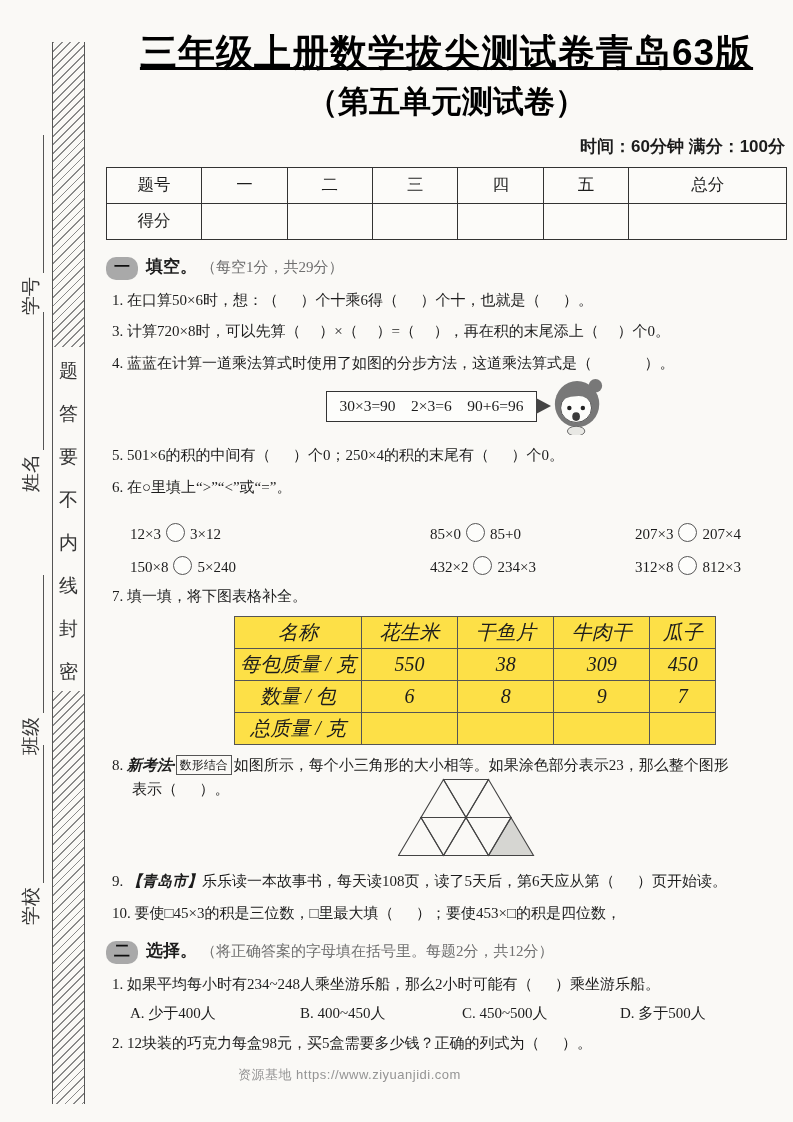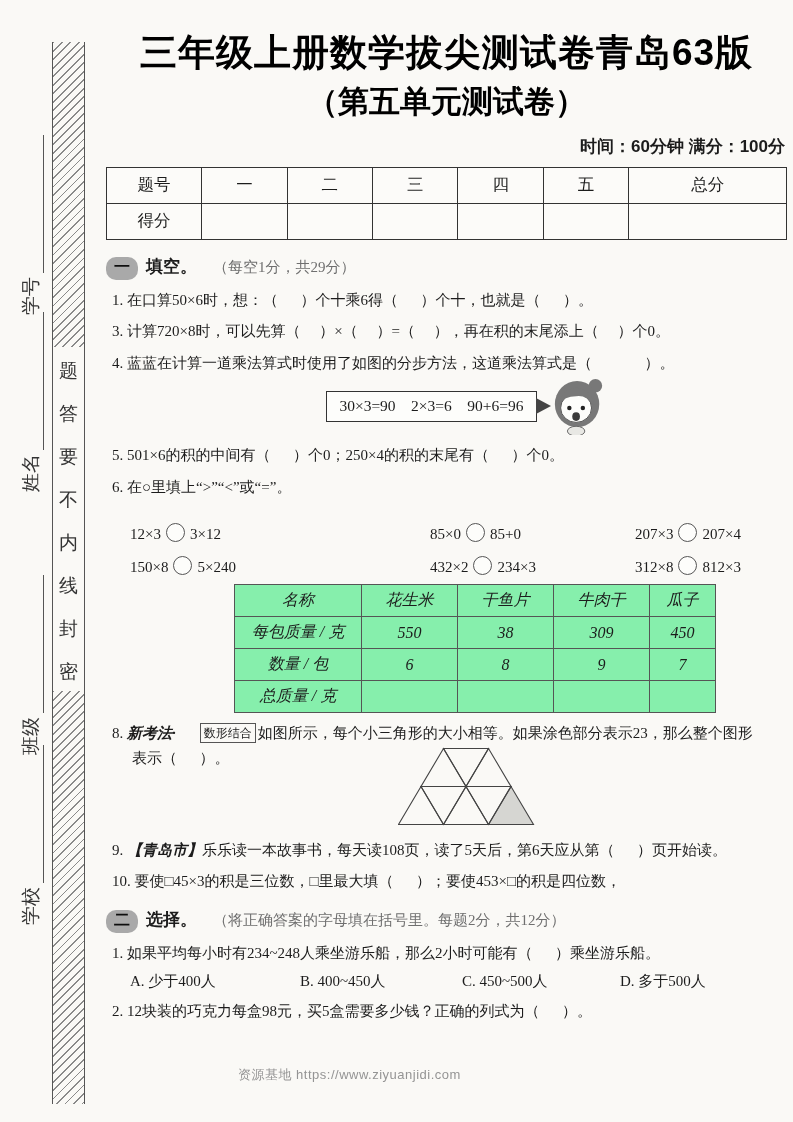--- a/index.html
+++ b/index.html
@@ -22,51 +22,51 @@
   .hatch-bottom{flex:1;}
   .seal-char{display:block;text-align:center;font-size:19px;line-height:1;margin:14px 0 10px 0;color:#333;}
   .side-label{
     position:absolute;width:180px;height:24px;display:flex;align-items:flex-end;
     transform:rotate(-90deg);font-size:19px;color:#333;white-space:nowrap;
   }
   .side-label .fill-line{display:inline-block;flex:1;border-bottom:1.5px solid #555;margin-left:4px;height:18px;}
   
   .main{position:absolute;left:106px;top:0;width:681px;}
   .title{margin-top:32px;text-align:center;font-family:"Liberation Sans","DejaVu Sans",sans-serif;
-    font-weight:bold;font-size:37px;line-height:1.15;letter-spacing:1px;color:#000;}
+    font-weight:bold;font-size:37px;line-height:1.15;letter-spacing:1px;color:#000;text-decoration:underline;}
   .subtitle{text-align:center;font-family:"Liberation Sans","DejaVu Sans",sans-serif;
     font-weight:bold;font-size:31px;margin-top:6px;color:#000;}
   .meta{margin-top:12px;text-align:right;font-family:"Liberation Sans","DejaVu Sans",sans-serif;
     font-weight:bold;font-size:17px;padding-right:2px;}
   table.score{border-collapse:collapse;width:100%;margin-top:9px;}
   table.score td{border:1.6px solid #333;height:33px;text-align:center;font-size:16.5px;background:#fcfbf9;}
   table.score td.lab{width:14%;}
   
   .sec-head{margin-top:15px;font-size:17px;display:flex;align-items:baseline;}
   .sec-badge{display:inline-block;background:#a9a9a9;border-radius:10px;padding:0px 8px 2px 8px;
     font-family:"Liberation Sans","DejaVu Sans",sans-serif;font-weight:bold;color:#0e0e0e;margin-right:8px;font-size:16px;}
   .sec-name{font-family:"Liberation Sans","DejaVu Sans",sans-serif;font-weight:bold;font-size:17px;}
-  .sec-note{color:#6f6f6f;font-size:15px;margin-left:16px;}
+  .sec-note{color:#6f6f6f;font-size:15px;margin-left:4px;}
   .q{margin-top:9px;font-size:15px;line-height:1.5;white-space:pre-wrap;padding-left:6px;}
   .q.cont{padding-left:26px;margin-top:2px;}
   
   .bubble-row{display:flex;justify-content:center;align-items:center;margin:3px 0 0 40px;}
   .bubble{border:1.5px solid #333;background:#fdfdfb;padding:4px 12px;font-size:15.5px;white-space:pre;}
   .bubble-tail{width:0;height:0;border-top:8px solid transparent;border-bottom:8px solid transparent;border-left:15px solid #444;margin-left:-1px;}
   
   .cmp-grid{display:grid;grid-template-columns:300px 205px auto;row-gap:13px;padding-left:24px;margin-top:25px;font-size:15px;}
   .cmp-circle{display:inline-block;width:17px;height:17px;border:1.2px solid #555;border-radius:50%;
     vertical-align:-3px;margin:0 5px;background:#fdfdfb;}
   
   table.fill{border-collapse:collapse;margin:8px 0 0 128px;width:482px;}
-  table.fill td{border:1.2px solid #555;height:29px;text-align:center;font-size:16px;background:#86efac;font-style:italic;}
+  table.fill td{border:1.2px solid #555;height:29px;text-align:center;font-size:20px;background:#fde047;font-style:italic;}
   table.fill td:first-child{width:124px;}
   
   .tag-main{font-weight:bold;font-style:italic;}
-  .tag-box{display:inline-block;border:1px solid #555;font-size:12px;padding:0 3px;margin-right:2px;vertical-align:1px;margin-left:24px;}
+  .tag-box{display:inline-block;border:1px solid #555;font-size:12px;padding:0 3px;margin-right:2px;vertical-align:1px;}
   .q8-row{display:flex;align-items:flex-start;gap:36px;}
   .q8-row .q{flex:0 0 auto;}
   .tri-fig{flex:1;text-align:center;margin:2px 120px 0 0;}
   .q9-tag{font-weight:bold;font-style:italic;}
   
   .opt-grid4{display:grid;grid-template-columns:170px 162px 158px auto;padding-left:24px;margin-top:8px;font-size:15px;}
   .watermark{position:absolute;left:238px;top:1066px;font-family:"Liberation Sans","DejaVu Sans",sans-serif;
     font-size:13px;color:#949494;letter-spacing:.5px;}
 </style>
 </head>
@@ -162,20 +162,21 @@
 
   <div class="cmp-grid">
     <span><span>12×3</span><span class="cmp-circle"></span><span>3×12</span></span>
     <span><span>85×0</span><span class="cmp-circle"></span><span>85+0</span></span>
     <span><span>207×3</span><span class="cmp-circle"></span><span>207×4</span></span>
     <span><span>150×8</span><span class="cmp-circle"></span><span>5×240</span></span>
     <span><span>432×2</span><span class="cmp-circle"></span><span>234×3</span></span>
     <span><span>312×8</span><span class="cmp-circle"></span><span>812×3</span></span>
   </div>
 
+  <div class="q">7. 填一填，将下图表格补全。</div>
 
   <table class="fill">
     <tbody>
         <tr>
       <td>名称</td>
       <td>花生米</td>
       <td>干鱼片</td>
       <td>牛肉干</td>
       <td>瓜子</td>
     </tr>

